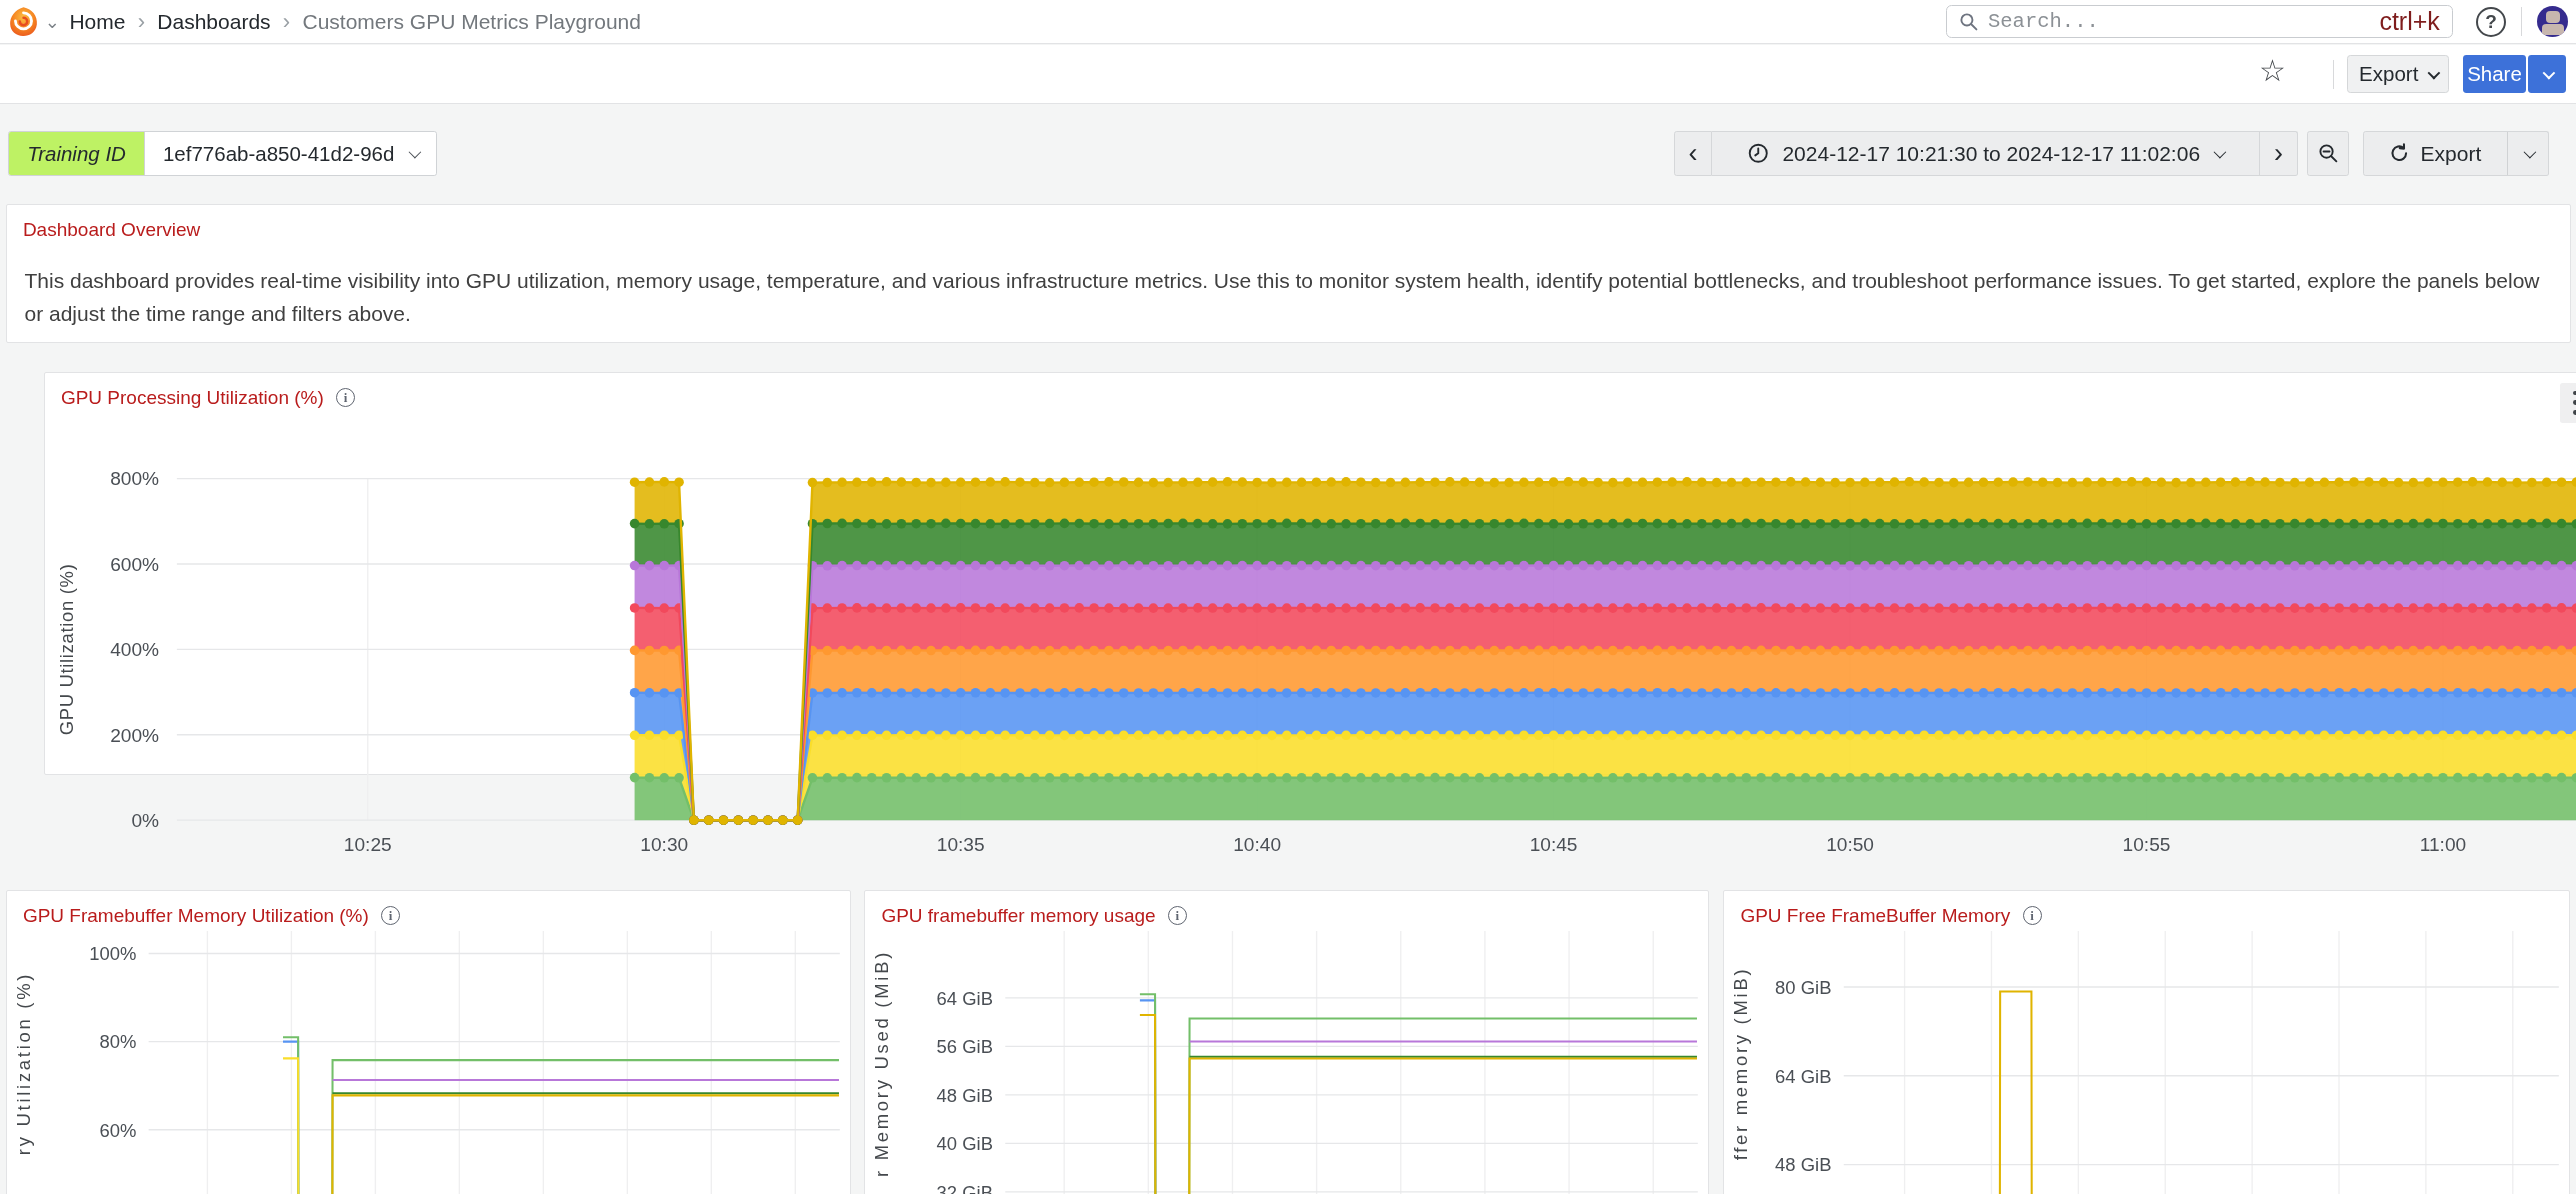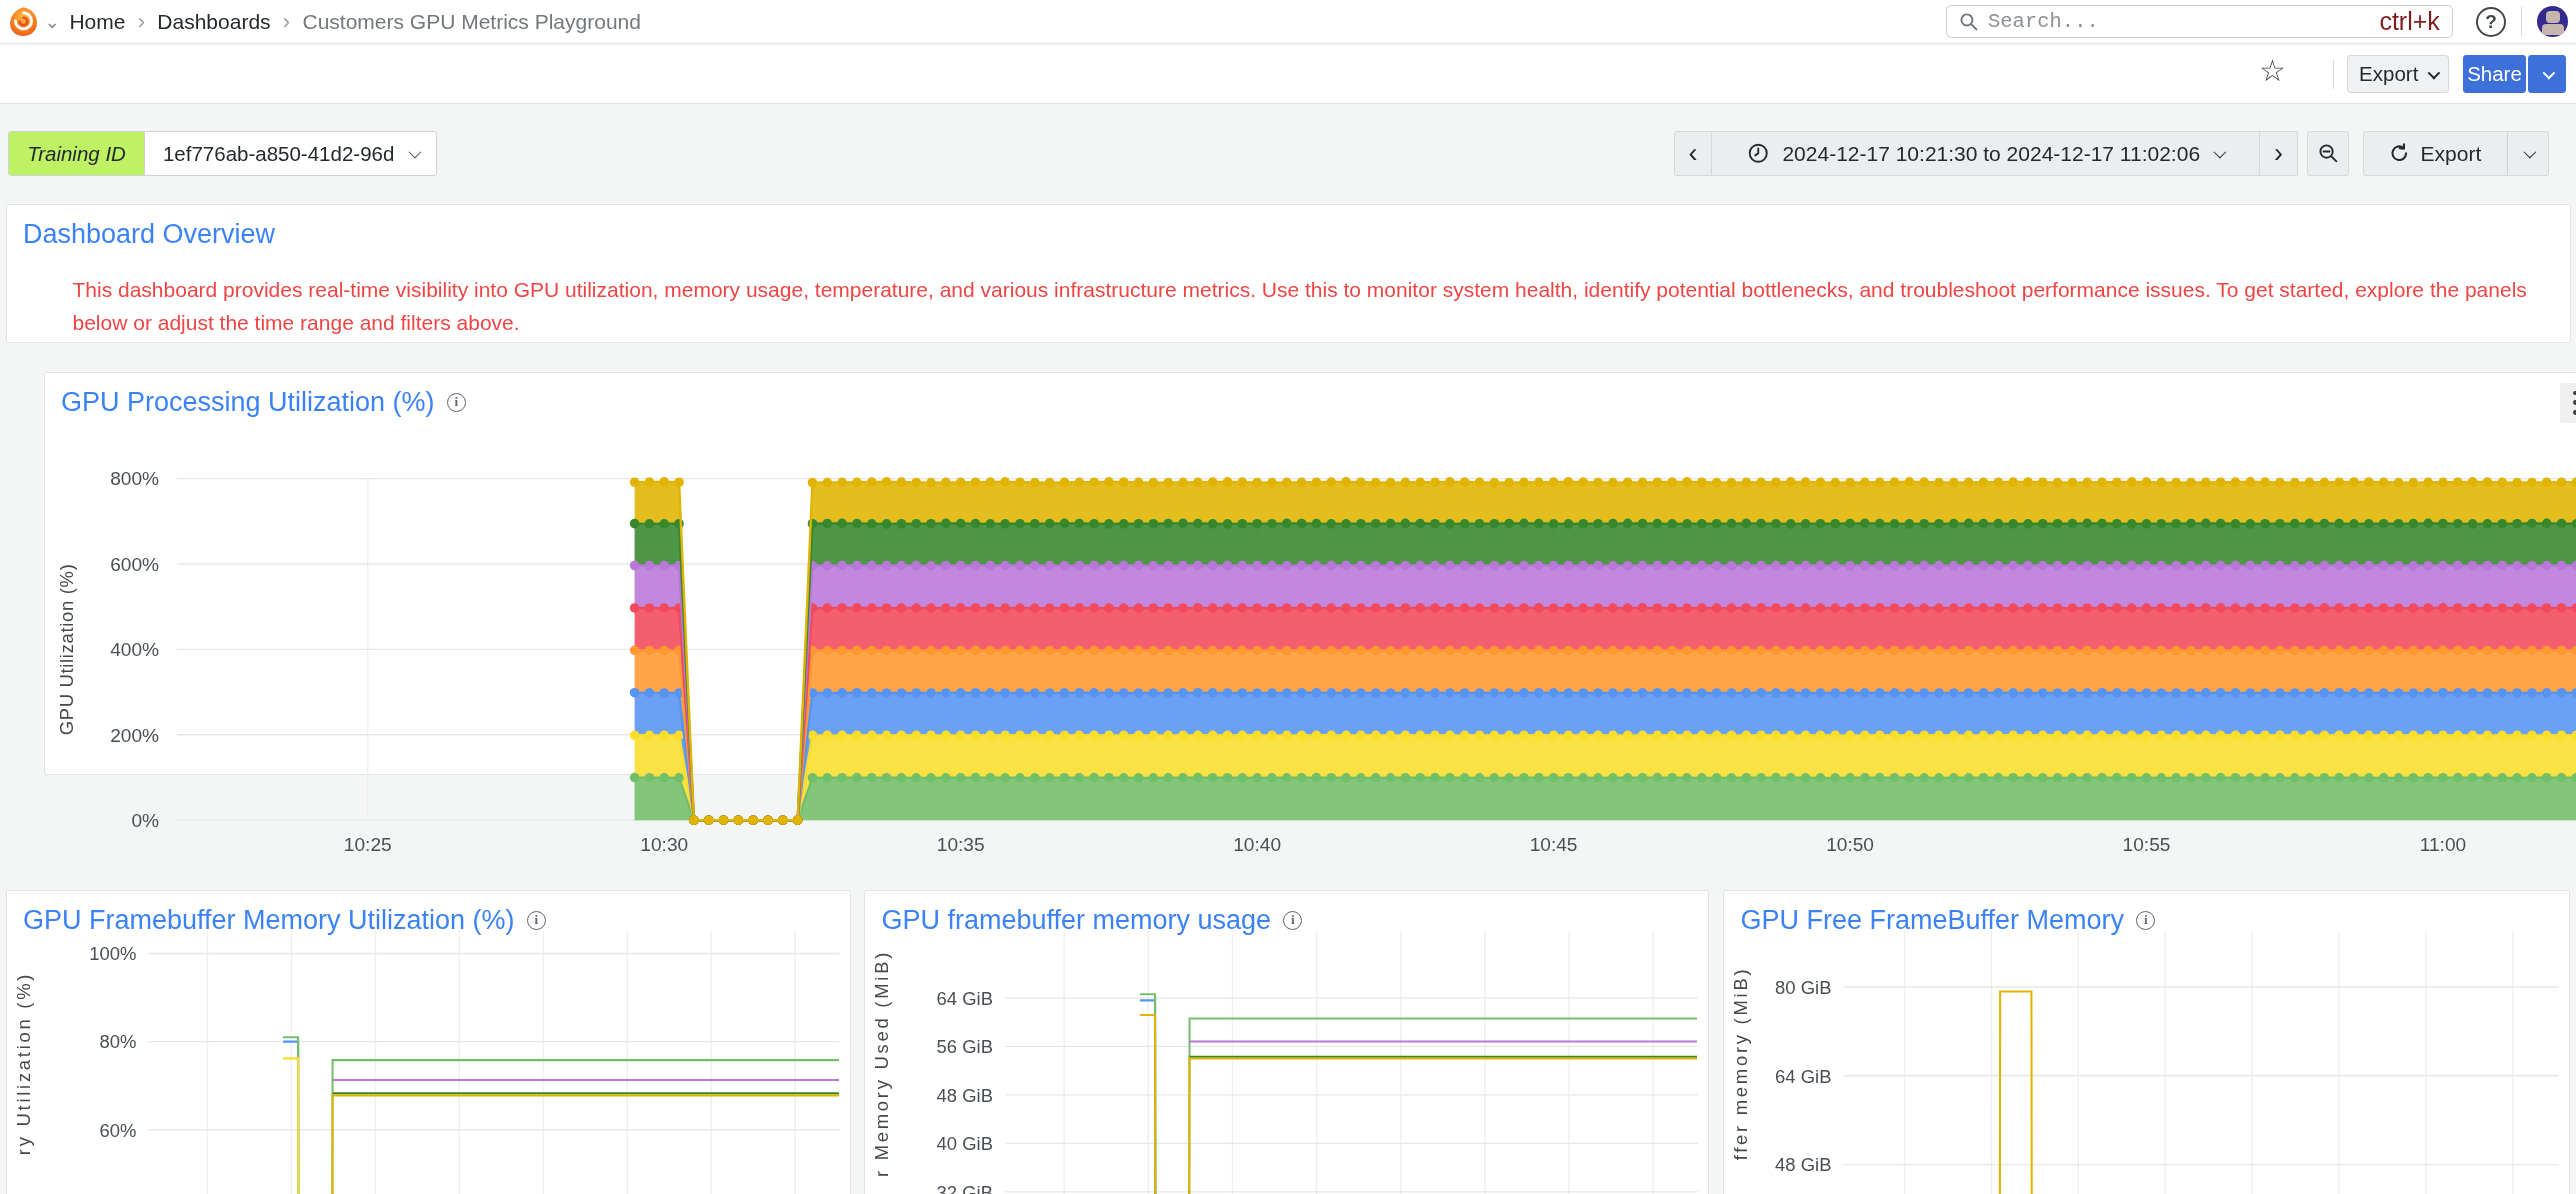--- a/index.html
+++ b/index.html
@@ -47,26 +47,26 @@
   .tbtn-time { width:548px; border-left:none; gap:13.7px; font-size:21px; font-weight:500; }
   .tbtn-next { width:38px; border-left:none; border-radius:0 2.7px 2.7px 0; }
   .tbtn-zoom { width:42px; margin-left:9px; border-radius:2.7px; }
   .tbtn-refresh { width:145px; margin-left:13.7px; border-radius:2.7px 0 0 2.7px; gap:11px; font-size:21px; }
   .tbtn-refresh-caret { width:42px; border-left:0.7px solid #d0d2d4; border-radius:0 2.7px 2.7px 0; margin-left:-0.7px; }
   .icon-28 { width:20.5px; height:20.5px; }
 
   
   .panel { position:absolute; background:#ffffff; border:0.7px solid #e2e3e5; border-radius:2px; }
   .panel-title-row { display:flex; align-items:center; gap:12.3px; padding:13.7px 0 0 16.4px; }
-  .panel-title { font-size:27px; font-weight:500; color:#3b82f6; }
+  .panel-title { font-size:19px; font-weight:500; color:#b91c1c; }
   .info-icon { width:19px; height:19px; border:1.7px solid #5f6570; border-radius:50%; color:#5f6570; font-size:13px; display:flex; align-items:center; justify-content:center; font-weight:700; font-family:"Liberation Serif", serif; }
   .kebab { position:absolute; right:16.4px; top:9.6px; width:31px; height:40px; background:#efeff0; border-radius:2.7px; display:flex; flex-direction:column; align-items:center; justify-content:center; gap:4.8px; cursor:pointer; }
   .kebab i { width:4.8px; height:4.8px; border-radius:50%; background:#3f4347; }
 
-  .overview-body { padding:23px 18px 0 18px; font-size:21px; line-height:33px; color:#ef4444;margin-left:48px; }
+  .overview-body { padding:23px 18px 0 18px; font-size:21px; line-height:33px; color:#404040; }
 
   .chart-svg { position:absolute; left:0; }
 </style>
 </head>
 <body>
 
 <div class="page">
 
   <div class="nav">
     <svg class="logo" viewBox="0 0 100 100">

